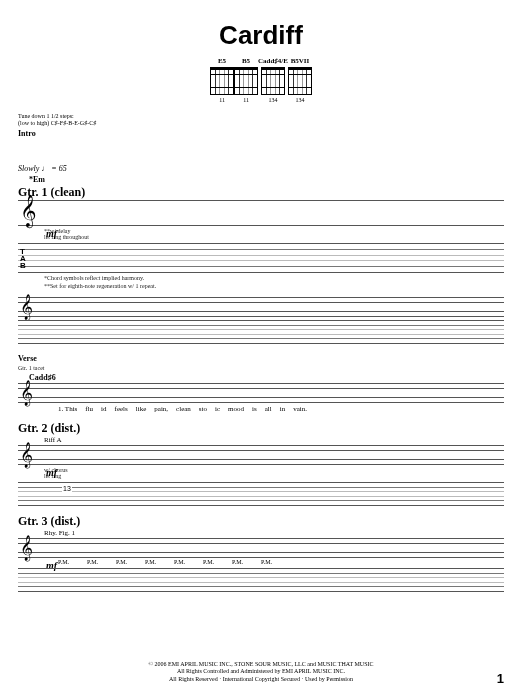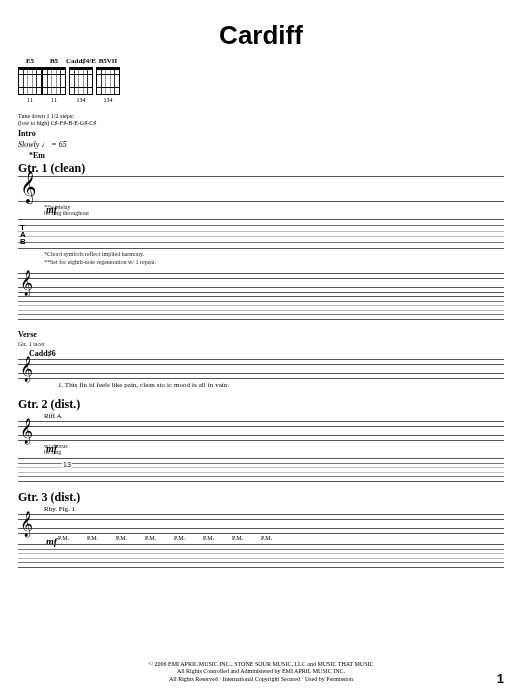--- a/index.html
+++ b/index.html
@@ -11,49 +11,49 @@
     color: #000;
     position: relative;
     padding: 18px 18px 10px 18px;
     font-size: 9px;
   }
   .header { text-align: center; margin-bottom: 6px; }
   .source-line { font-size: 8px; font-style: italic; }
   .source-line .bold { font-weight: bold; font-style: normal; }
   .title { font-size: 26px; font-weight: bold; font-family: Arial, sans-serif; margin: 2px 0 1px 0; }
   .credits { font-size: 7px; }
-  .chord-row { display: flex; margin: 4px 0 10px 0; }
+  .chord-row { display: flex; justify-content: center; margin: 4px 0 10px 0; }
   .chord-box { text-align: center; font-size: 7px; }
   .chord-name { font-weight: bold; margin-bottom: 2px; }
   .chord-grid { width: 24px; height: 28px; border: 1px solid #000; position: relative; margin: 0 auto 2px auto; background: linear-gradient(#000 0 0) 0 0/100% 2px no-repeat; }
   .chord-grid::before { content:''; position:absolute; inset:0; background:
     linear-gradient(to bottom, transparent calc(25% - 0.5px), #000 25%, transparent calc(25% + 0.5px), transparent calc(50% - 0.5px), #000 50%, transparent calc(50% + 0.5px), transparent calc(75% - 0.5px), #000 75%, transparent calc(75% + 0.5px)),
     linear-gradient(to right, transparent calc(20% - 0.5px), #000 20%, transparent calc(20% + 0.5px), transparent calc(40% - 0.5px), #000 40%, transparent calc(40% + 0.5px), transparent calc(60% - 0.5px), #000 60%, transparent calc(60% + 0.5px), transparent calc(80% - 0.5px), #000 80%, transparent calc(80% + 0.5px));
   }
   .chord-fingering { font-size: 6px; }
   .tuning-note { font-size: 6px; text-align: left; margin-bottom: 2px; line-height: 1.2; }
   .section-head { display: flex; align-items: flex-start; gap: 10px; font-size: 8px; margin-bottom: 2px; }
   .section-label { font-weight: bold; }
-  .tempo { font-style: italic; }
+  .tempo { font-style: italic; margin-top: 24px; }
   .part-label { font-size: 12px; font-weight: bold; }
   .system { margin-bottom: 8px; }
   .staff { height: 26px; border-top: 1px solid #555; border-bottom: 1px solid #555; position: relative; background:
     linear-gradient(to bottom, transparent calc(25% - 0.5px), #555 25%, transparent calc(25% + 0.5px), transparent calc(50% - 0.5px), #555 50%, transparent calc(50% + 0.5px), transparent calc(75% - 0.5px), #555 75%, transparent calc(75% + 0.5px));
   }
   .staff.short { height: 20px; }
   .staff .clef { position: absolute; left: 2px; top: -4px; font-size: 28px; line-height: 1; }
   .staff.short .clef { font-size: 22px; top: -2px; }
   .tab { height: 30px; border-top: 1px solid #555; border-bottom: 1px solid #555; position: relative; margin-top: 3px; background:
     linear-gradient(to bottom, transparent calc(20% - 0.5px), #555 20%, transparent calc(20% + 0.5px), transparent calc(40% - 0.5px), #555 40%, transparent calc(40% + 0.5px), transparent calc(60% - 0.5px), #555 60%, transparent calc(60% + 0.5px), transparent calc(80% - 0.5px), #555 80%, transparent calc(80% + 0.5px));
   }
   .tab-label { position: absolute; left: 2px; top: 4px; font-size: 8px; font-weight: bold; line-height: 7px; font-family: Arial; }
   .dynamic { position: absolute; left: 28px; bottom: -14px; font-style: italic; font-weight: bold; font-size: 10px; }
   .annot { font-size: 6px; margin: 2px 0 2px 26px; color: #222; }
   .chord-sym { font-size: 8px; font-weight: bold; margin-left: 11px; margin-bottom: 1px; }
-  .lyric-line { font-size: 7px; display: flex; gap: 2px; margin-left: 40px; margin-top: 2px; margin-bottom: 4px; }
+  .lyric-line { font-size: 7px; display: flex; gap: 8px; margin-left: 40px; margin-top: 2px; margin-bottom: 4px; }
   .lyric-line span { white-space: nowrap; }
   .copyright { position: absolute; bottom: 12px; left: 0; right: 0; text-align: center; font-size: 6px; line-height: 1.3; }
   .page-num { position: absolute; bottom: 10px; right: 18px; font-size: 13px; font-weight: bold; font-family: Arial; }
   .tab-nums { position: absolute; font-size: 7px; font-family: Arial; background: #fff; padding: 0 1px; }
   .riff-label { font-size: 7px; margin-left: 26px; margin-bottom: 1px; }
   .pm-line { font-size: 6px; display:flex; gap: 18px; margin-left: 40px; margin-top:1px; }
 </style>
 </head>
 <body>
 

